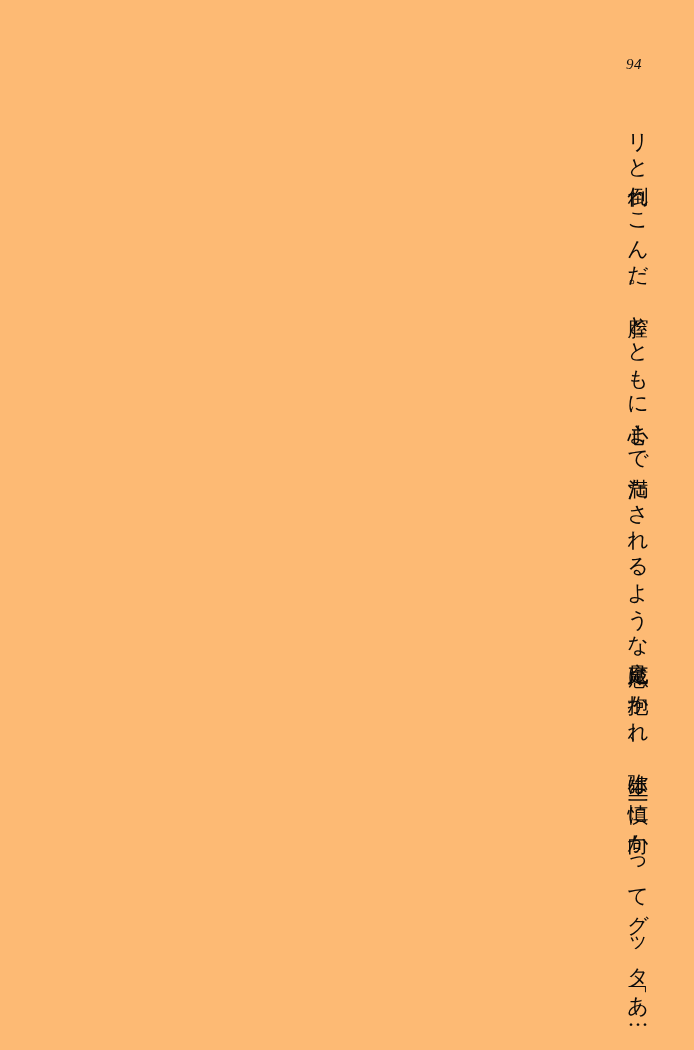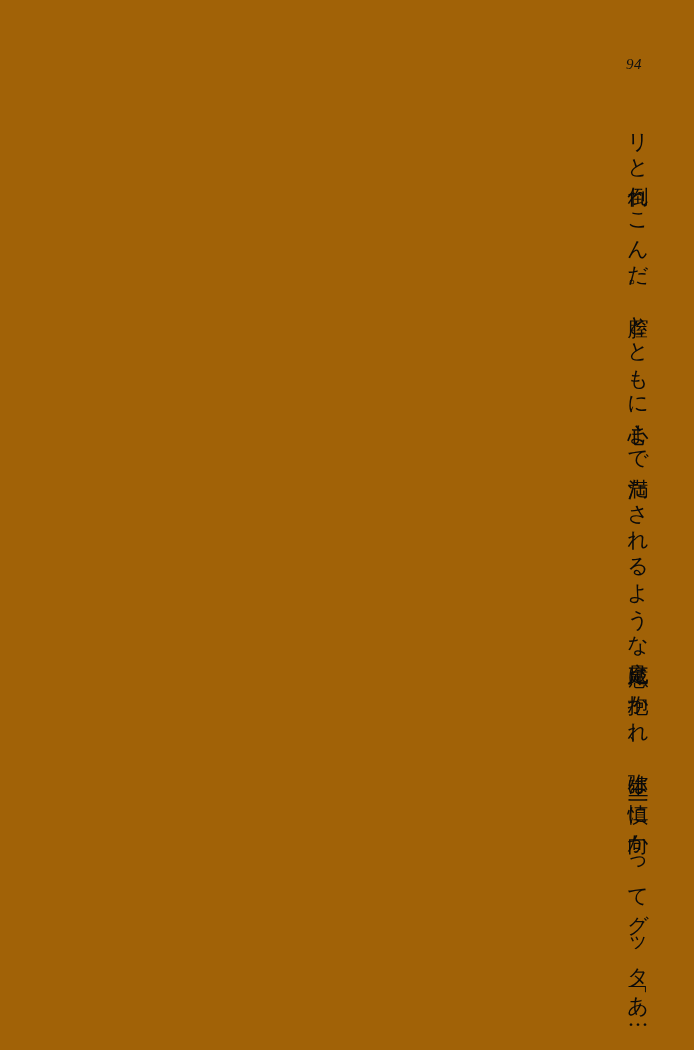--- a/index.html
+++ b/index.html
@@ -12,21 +12,21 @@
     height: 1050px;
     font-family: "Liberation Serif", "DejaVu Serif", serif;
     color: #000000;
     overflow: hidden;
     position: relative;
   }
   .page {
     position: relative;
     width: 694px;
     height: 1050px;
-    background: #a16207;
+    background: #fdba74;
   }
   .page-number {
     position: absolute;
     top: 56px;
     right: 52px;
     font-family: "Liberation Serif", "DejaVu Serif", serif;
     font-size: 15px;
     font-style: italic;
     color: #111111;
     letter-spacing: 0.5px;

